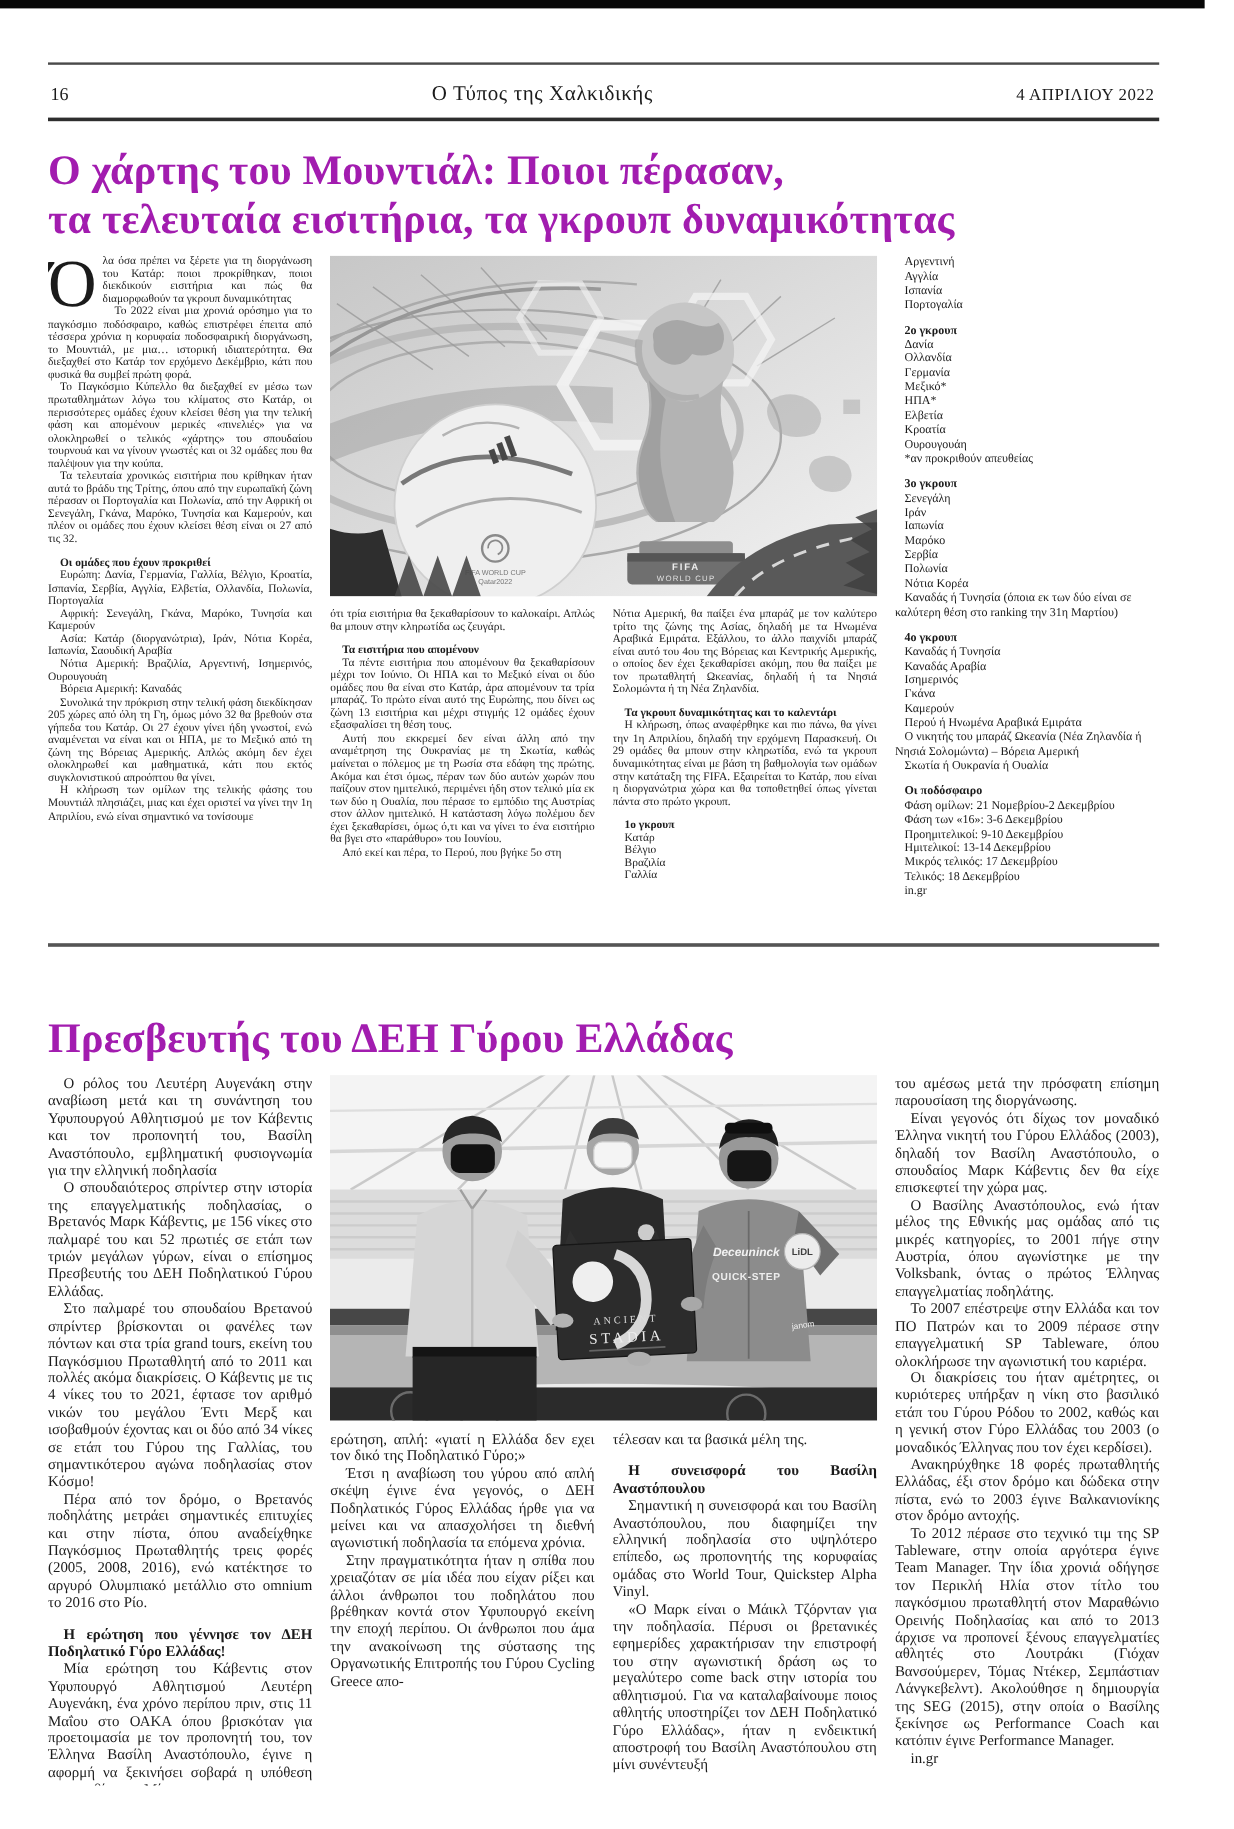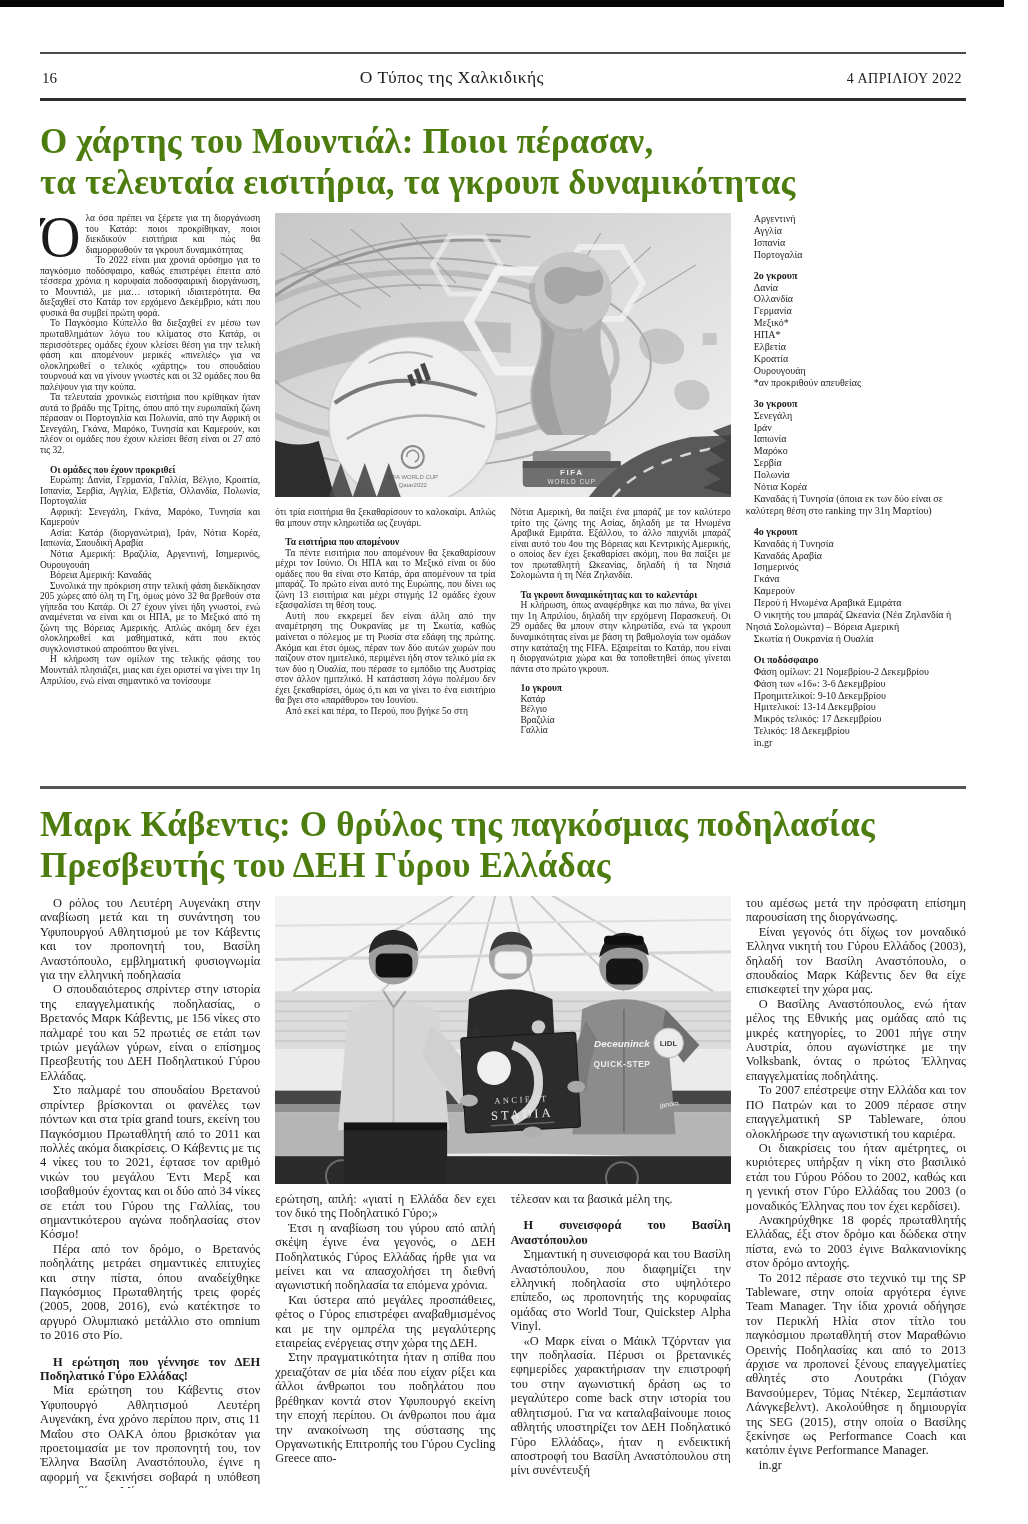--- a/index.html
+++ b/index.html
@@ -7,21 +7,21 @@
           font-family:"Liberation Serif", serif; color:#1b1b1b; box-sizing:border-box; padding:0 38px 0 40px; }
   .scan-edge { position:absolute; top:0; left:0; width:100%; height:7px; background:#070707; }
 
   .rule-a { border:0; border-top:2px solid #4a4a4a; margin:52px 0 0; }
   .masthead { display:flex; justify-content:space-between; align-items:baseline; padding:13px 4px 10px 2px; }
   .masthead .pagenum { font-size:15px; }
   .masthead .paper { font-size:17.5px; letter-spacing:.5px; }
   .masthead .date { font-size:14px; letter-spacing:.5px; }
   .rule-b { border:0; border-top:3.5px solid #2e2e2e; margin:0; }
 
-  .headline { font-weight:700; color:#4d7c0f; line-height:41px; font-size:35px; letter-spacing:.2px; }
+  .headline { font-weight:700; color:#a21caf; line-height:41px; font-size:35px; letter-spacing:.2px; }
   .headline-1 { margin:20px 0 10px; }
   .headline-2 { margin:15px 0 10px; }
 
   .grid { display:grid; grid-template-columns:repeat(4,1fr); column-gap:15px; overflow:hidden; }
   .grid-a1 { grid-template-rows:284px auto; row-gap:10px; height:566px; }
   .grid-a2 { grid-template-rows:288px auto; row-gap:8px; height:592px; }
   .col { overflow:hidden; }
   .col-full { grid-row:1 / 3; }
   .fig-span { grid-column:2 / 4; grid-row:1; overflow:hidden; margin:0; }
   .fig-span svg { display:block; }
@@ -220,21 +220,21 @@
             <p>in.gr</p>
           </div>
       </div>
     </div>
   </article>
 
   <div class="article-sep"></div>
 
   <article class="a2">
     <h1 class="headline headline-2">
-      <span>Μαρκ Κάβεντις: Ο θρύλος της παγκόσμιας ποδηλασίας</span><br>
+      <br>
       <span>Πρεσβευτής του ΔΕΗ Γύρου Ελλάδας</span>
     </h1>
 
     <div class="grid grid-a2">
       <div class="col col-full">
         <div>
             <p>Ο ρόλος του Λευτέρη Αυγενάκη στην αναβίωση μετά και τη συνάντηση του Υφυπουργού Αθλητισμού με τον Κάβεντις και τον προπονητή του, Βασίλη Αναστόπουλο, εμβληματική φυσιογνωμία για την ελληνική ποδηλασία</p>
             <p>Ο σπουδαιότερος σπρίντερ στην ιστορία της επαγγελματικής ποδηλασίας, ο Βρετανός Μαρκ Κάβεντις, με 156 νίκες στο παλμαρέ του και 52 πρωτιές σε ετάπ των τριών μεγάλων γύρων, είναι ο επίσημος Πρεσβευτής του ΔΕΗ Ποδηλατικού Γύρου Ελλάδας.</p>
             <p>Στο παλμαρέ του σπουδαίου Βρετανού σπρίντερ βρίσκονται οι φανέλες των πόντων και στα τρία grand tours, εκείνη του Παγκόσμιου Πρωταθλητή από το 2011 και πολλές ακόμα διακρίσεις. Ο Κάβεντις με τις 4 νίκες του το 2021, έφτασε τον αριθμό νικών του μεγάλου Έντι Μερξ και ισοβαθμούν έχοντας και οι δύο από 34 νίκες σε ετάπ του Γύρου της Γαλλίας, του σημαντικότερου αγώνα ποδηλασίας στον Κόσμο!</p>
             <p>Πέρα από τον δρόμο, ο Βρετανός ποδηλάτης μετράει σημαντικές επιτυχίες και στην πίστα, όπου αναδείχθηκε Παγκόσμιος Πρωταθλητής τρεις φορές (2005, 2008, 2016), ενώ κατέκτησε το αργυρό Ολυμπιακό μετάλλιο στο omnium το 2016 στο Ρίο.</p>
@@ -322,21 +322,20 @@
           <ellipse cx="198" cy="206" rx="9" ry="6" fill="#b3b3b3"></ellipse>
           <ellipse cx="306" cy="192" rx="9" ry="6" fill="#a8a8a8"></ellipse>
           <ellipse cx="262" cy="238" rx="10" ry="6" fill="#b0b0b0"></ellipse>
         </svg>
       </figure>
 
       <div class="col" style="grid-column:2; grid-row:2;">
         <div>
             <p class="ni">ερώτηση, απλή: «γιατί η Ελλάδα δεν εχει τον δικό της Ποδηλατικό Γύρο;»</p>
             <p>Έτσι η αναβίωση του γύρου από απλή σκέψη έγινε ένα γεγονός, ο ΔΕΗ Ποδηλατικός Γύρος Ελλάδας ήρθε για να μείνει και να απασχολήσει τη διεθνή αγωνιστική ποδηλασία τα επόμενα χρόνια.</p>
-            <p>Και ύστερα από μεγάλες προσπάθειες, φέτος ο Γύρος επιστρέφει αναβαθμισμένος και με την ομπρέλα της μεγαλύτερης εταιρείας ενέργειας στην χώρα της ΔΕΗ.</p>
             <p>Στην πραγματικότητα ήταν η σπίθα που χρειαζόταν σε μία ιδέα που είχαν ρίξει και άλλοι άνθρωποι του ποδηλάτου που βρέθηκαν κοντά στον Υφυπουργό εκείνη την εποχή περίπου. Οι άνθρωποι που άμα την ανακοίνωση της σύστασης της Οργανωτικής Επιτροπής του Γύρου Cycling Greece απο-</p>
           </div>
       </div>
       <div class="col" style="grid-column:3; grid-row:2;">
         <div>
             <p class="ni">τέλεσαν και τα βασικά μέλη της.</p>
             <p class="bold">Η συνεισφορά του Βασίλη Αναστόπουλου</p>
             <p>Σημαντική η συνεισφορά και του Βασίλη Αναστόπουλου, που διαφημίζει την ελληνική ποδηλασία στο υψηλότερο επίπεδο, ως προπονητής της κορυφαίας ομάδας στο World Tour, Quickstep Alpha Vinyl.</p>
             <p>«Ο Μαρκ είναι ο Μάικλ Τζόρνταν για την ποδηλασία. Πέρυσι οι βρετανικές εφημερίδες χαρακτήρισαν την επιστροφή του στην αγωνιστική δράση ως το μεγαλύτερο come back στην ιστορία του αθλητισμού. Για να καταλαβαίνουμε ποιος αθλητής υποστηρίζει τον ΔΕΗ Ποδηλατικό Γύρο Ελλάδας», ήταν η ενδεικτική αποστροφή του Βασίλη Αναστόπουλου στη μίνι συνέντευξή</p>
           </div>

